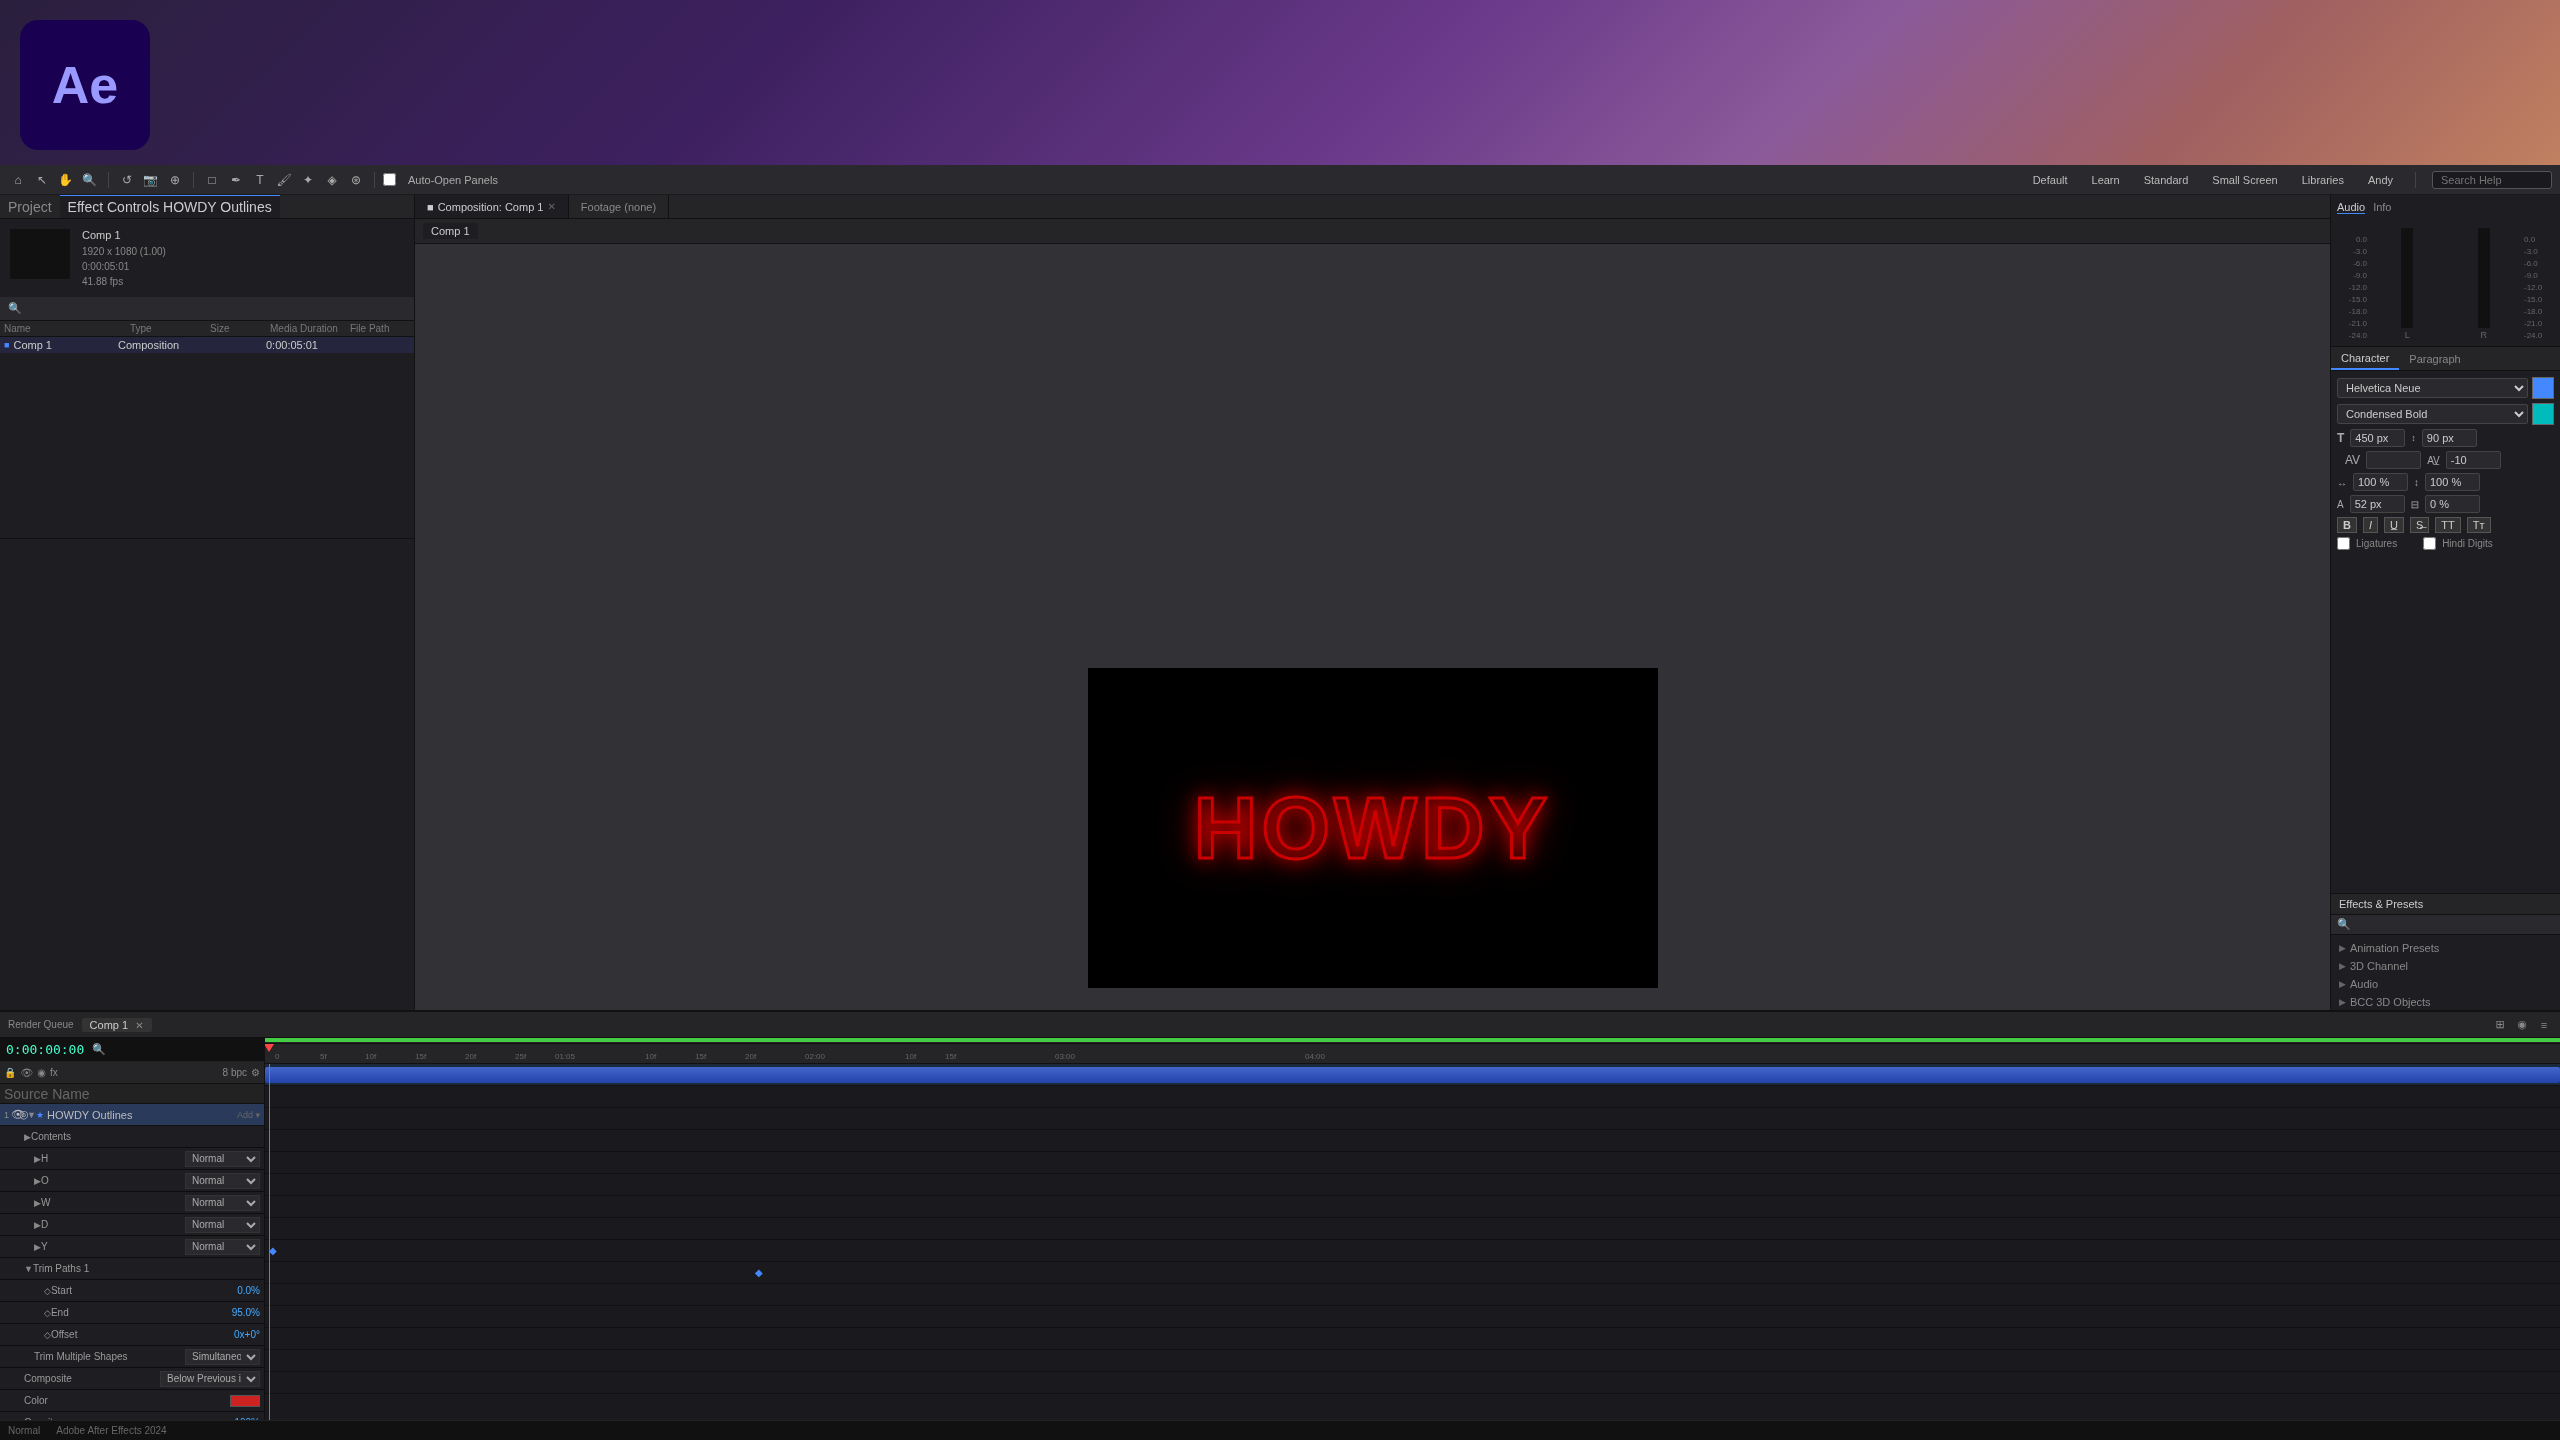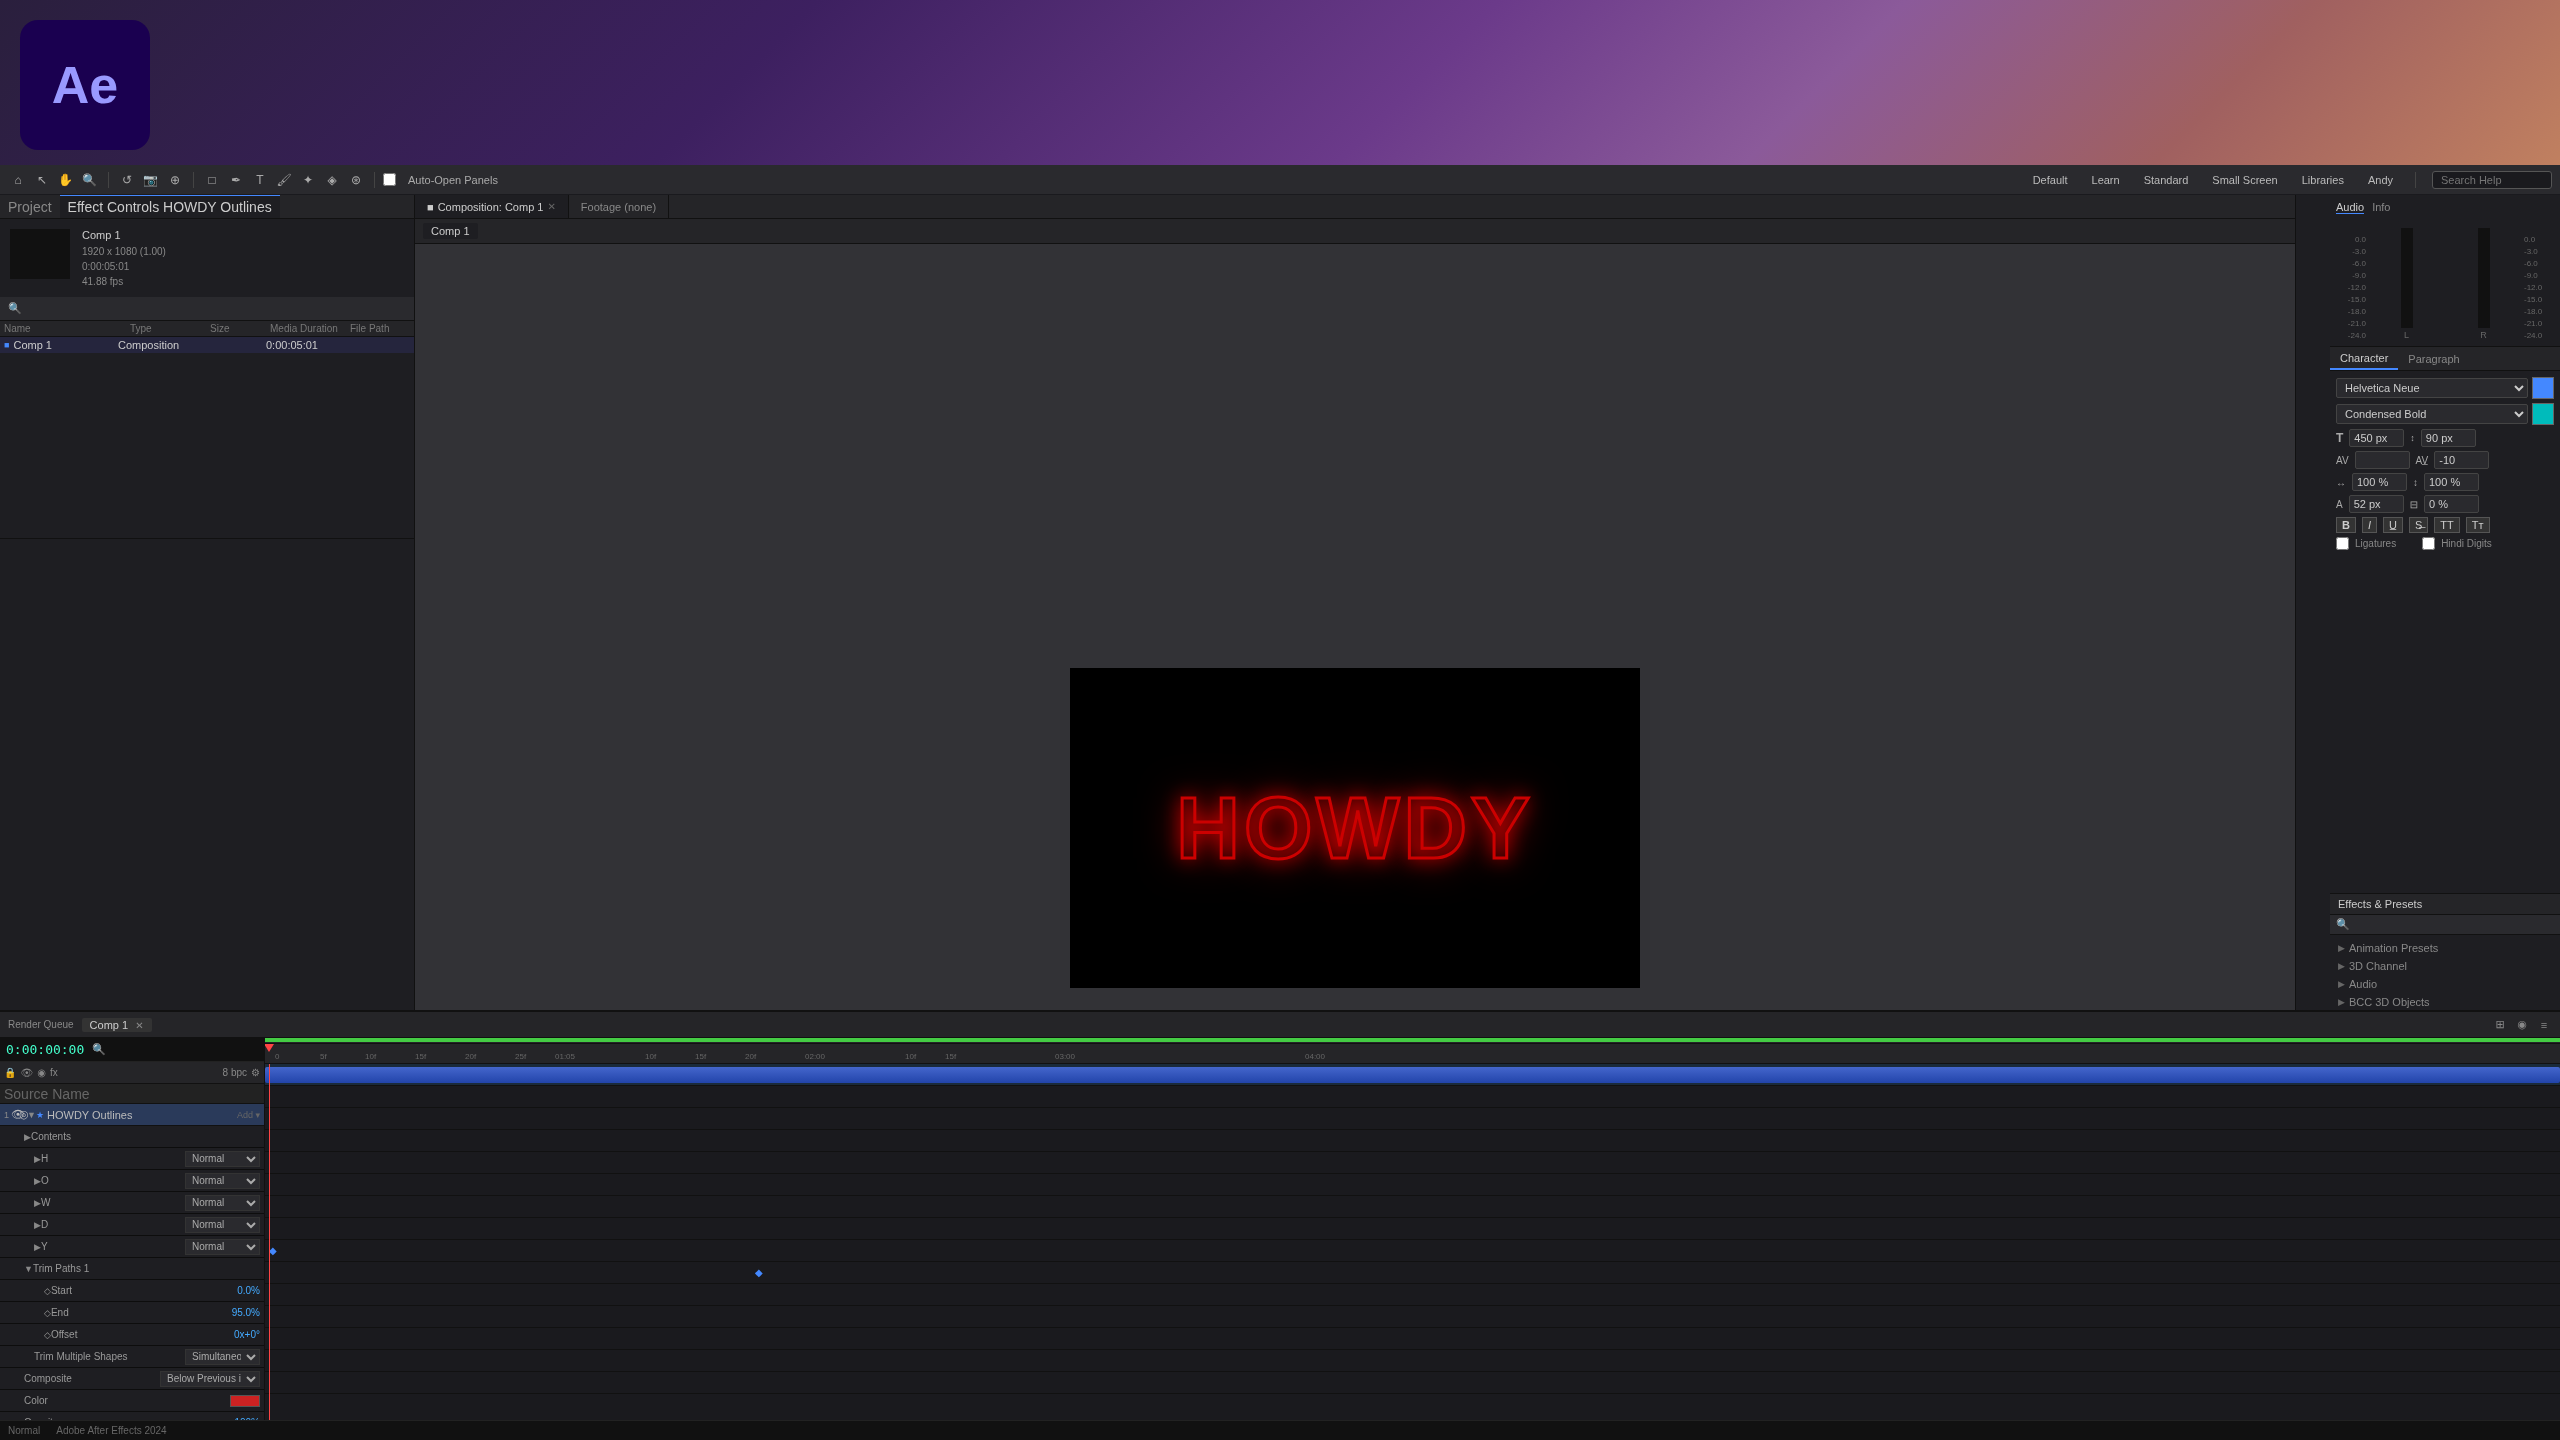--- a/index.html
+++ b/index.html
@@ -290,26 +290,25 @@
       color: #aaa;
       cursor: pointer;
       padding: 1px 4px;
       background: #333;
       border: 1px solid #444;
       border-radius: 2px;
     }
 
     
     .right-panel {
-      width: 265px;
+      width: 230px;
       background: #1e1e22;
       border-left: 1px solid #111;
       display: flex;
       flex-direction: column;
-      padding-left: 34px;
     }
 
     
     .audio-section {
       padding: 6px;
       border-bottom: 1px solid #111;
     }
     .audio-tabs {
       display: flex;
       gap: 8px;
@@ -859,21 +858,21 @@
         </div>
 
         <div class="char-row">
           <span style="font-size:12px; color:#aaa; font-weight:bold;">T</span>
           <input class="char-input" value="450 px" style="">
           <span style="font-size:9px; color:#aaa;">↕</span>
           <input class="char-input" value="90 px" style="">
         </div>
 
         <div class="char-row">
-          <span style="font-size:10px; color:#aaa;">AV</span>
+          <span style="font-size:12px; color:#aaa;margin-left:8px;">AV</span>
           <input class="char-input" value="" style="">
           <span style="font-size:10px; color:#aaa;">AV̲</span>
           <input class="char-input" value="-10" style="">
         </div>
 
         <div class="char-row">
           <span style="font-size:10px; color:#aaa;">↔</span>
           <input class="char-input" value="100 %" style="">
           <span style="font-size:10px; color:#aaa;">↕</span>
           <input class="char-input" value="100 %" style="">

